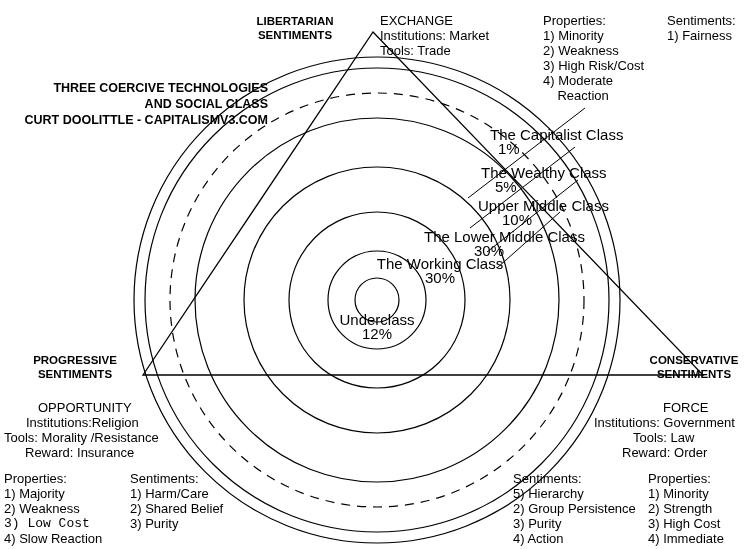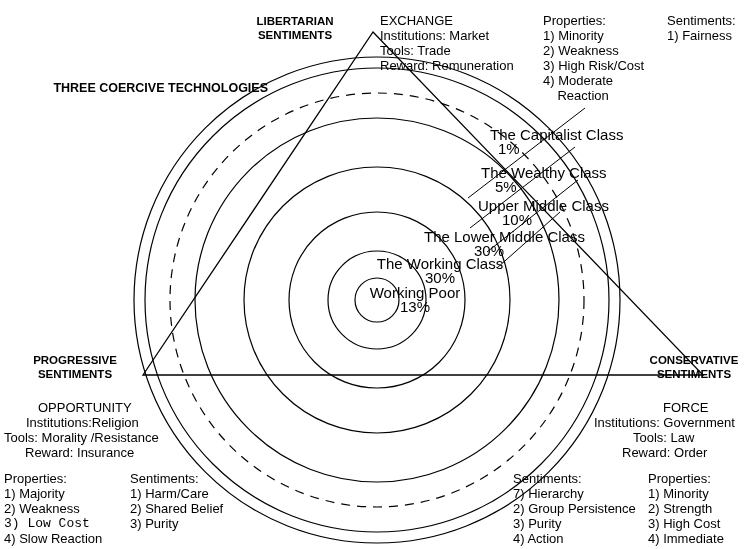--- a/index.html
+++ b/index.html
@@ -79,32 +79,31 @@
     </g>
     <g stroke="#000000" stroke-width="1" fill="none">
 
       <line x1="585" y1="108" x2="468" y2="198"></line>
       <line x1="575" y1="147" x2="470" y2="228"></line>
       <line x1="578" y1="180" x2="487" y2="252"></line>
       <line x1="560" y1="212" x2="497" y2="268"></line>
     </g>
   </svg>
 
-  <div class="title" style="left:18px; top:80px; width:250px;text-align:right;"><span>THREE COERCIVE TECHNOLOGIES</span><br><br></div>
+  <div class="title" style="left:18px; top:80px; width:250px;text-align:right;"><span>THREE COERCIVE TECHNOLOGIES</span><br><span>AND SOCIAL CLASS</span><br><span>CURT DOOLITTLE - CAPITALISMV3.COM</span></div>
 
   <div class="lbl center bold" style="left:200px; top:14px; width:190px;"><span>LIBERTARIAN</span><br><span>SENTIMENTS</span></div>
 
   <div class="lbl center bold" style="left:10px; top:353px; width:130px;"><span>PROGRESSIVE</span><br><span>SENTIMENTS</span></div>
 
   <div class="lbl center bold" style="left:600px; top:353px; width:140px;margin-left:24px;"><span>CONSERVATIVE</span><br><span>SENTIMENTS</span></div>
 
   <div class="block right" style="left:380px; top:14px; width:155px;"><span class="bold">EXCHANGE</span></div>
   <div class="block right" style="left:380px; top:29px; width:155px;">Institutions: Market</div>
   <div class="block right" style="left:380px; top:44px; width:155px;">Tools: Trade</div>
-  <div class="block right" style="left:380px; top:59px; width:155px;">Reward: Remuneration</div>
 
   <div class="block" style="left:543px; top:14px;">Properties:</div>
   <div class="block" style="left:543px; top:29px;">1) Minority</div>
   <div class="block" style="left:543px; top:44px;">2) Weakness</div>
   <div class="block" style="left:543px; top:59px;">3) High Risk/Cost</div>
   <div class="block" style="left:543px; top:74px;">4) Moderate</div>
   <div class="block" style="left:543px; top:89px;">    Reaction</div>
 
   <div class="block" style="left:667px; top:14px;">Sentiments:</div>
   <div class="block" style="left:667px; top:29px;">1) Fairness</div>
@@ -112,22 +111,22 @@
   <div class="ringlabel" style="left:490px; top:101px; width:190px; text-align:left;"><span>The Capitalist Class</span><br><span style="margin-left:8px;">1%</span></div>
 
   <div class="ringlabel" style="left:481px; top:139px; width:190px; text-align:left;"><span>The Wealthy Class</span><br><span style="margin-left:14px;">5%</span></div>
 
   <div class="ringlabel" style="left:478px; top:172px; width:190px; text-align:left;"><span>Upper Middle Class</span><br><span style="margin-left:24px;">10%</span></div>
 
   <div class="ringlabel" style="left:424px; top:203px; width:200px; text-align:left;"><span>The Lower Middle Class</span><br><span style="margin-left:50px;">30%</span></div>
 
   <div class="ringlabel" style="left:360px; top:230px; width:160px; text-align:center;"><span>The Working Class</span><br><span>30%</span></div>
 
-  <div class="ringlabel" style="left:340px; top:259px; width:150px; text-align:center;"><span>Working Poor</span><br><span>13%</span></div>
 
+  <div class="ringlabel" style="left:317px; top:286px; width:120px; text-align:center;"><span>Underclass</span><br><span>12%</span></div>
 
   <div class="block bold" style="left:38px; top:401px;">OPPORTUNITY</div>
   <div class="block" style="left:26px; top:416px;">Institutions:Religion</div>
   <div class="block" style="left:4px; top:431px;">Tools: Morality /Resistance</div>
   <div class="block" style="left:25px; top:446px;">Reward: Insurance</div>
 
   <div class="block" style="left:4px; top:472px;">Properties:</div>
   <div class="block" style="left:4px; top:487px;">1) Majority</div>
   <div class="block" style="left:4px; top:502px;">2) Weakness</div>
   <div class="block" style="left:4px; top:517px;font-family:Liberation Mono, monospace;">3) Low Cost</div>
@@ -137,21 +136,21 @@
   <div class="block" style="left:130px; top:487px;">1) Harm/Care</div>
   <div class="block" style="left:130px; top:502px;">2) Shared Belief</div>
   <div class="block" style="left:130px; top:517px;">3) Purity</div>
 
   <div class="block bold" style="left:663px; top:401px;">FORCE</div>
   <div class="block" style="left:594px; top:416px;">Institutions: Government</div>
   <div class="block" style="left:633px; top:431px;">Tools: Law</div>
   <div class="block" style="left:622px; top:446px;">Reward: Order</div>
 
   <div class="block" style="left:513px; top:472px;">Sentiments:</div>
-  <div class="block" style="left:513px; top:487px;">7) Hierarchy</div>
+  <div class="block" style="left:513px; top:487px;">5) Hierarchy</div>
   <div class="block" style="left:513px; top:502px;">2) Group Persistence</div>
   <div class="block" style="left:513px; top:517px;">3) Purity</div>
   <div class="block" style="left:513px; top:532px;">4) Action</div>
 
   <div class="block" style="left:648px; top:472px;">Properties:</div>
   <div class="block" style="left:648px; top:487px;">1) Minority</div>
   <div class="block" style="left:648px; top:502px;">2) Strength</div>
   <div class="block" style="left:648px; top:517px;">3) High Cost</div>
   <div class="block" style="left:648px; top:532px;">4) Immediate</div>
 

